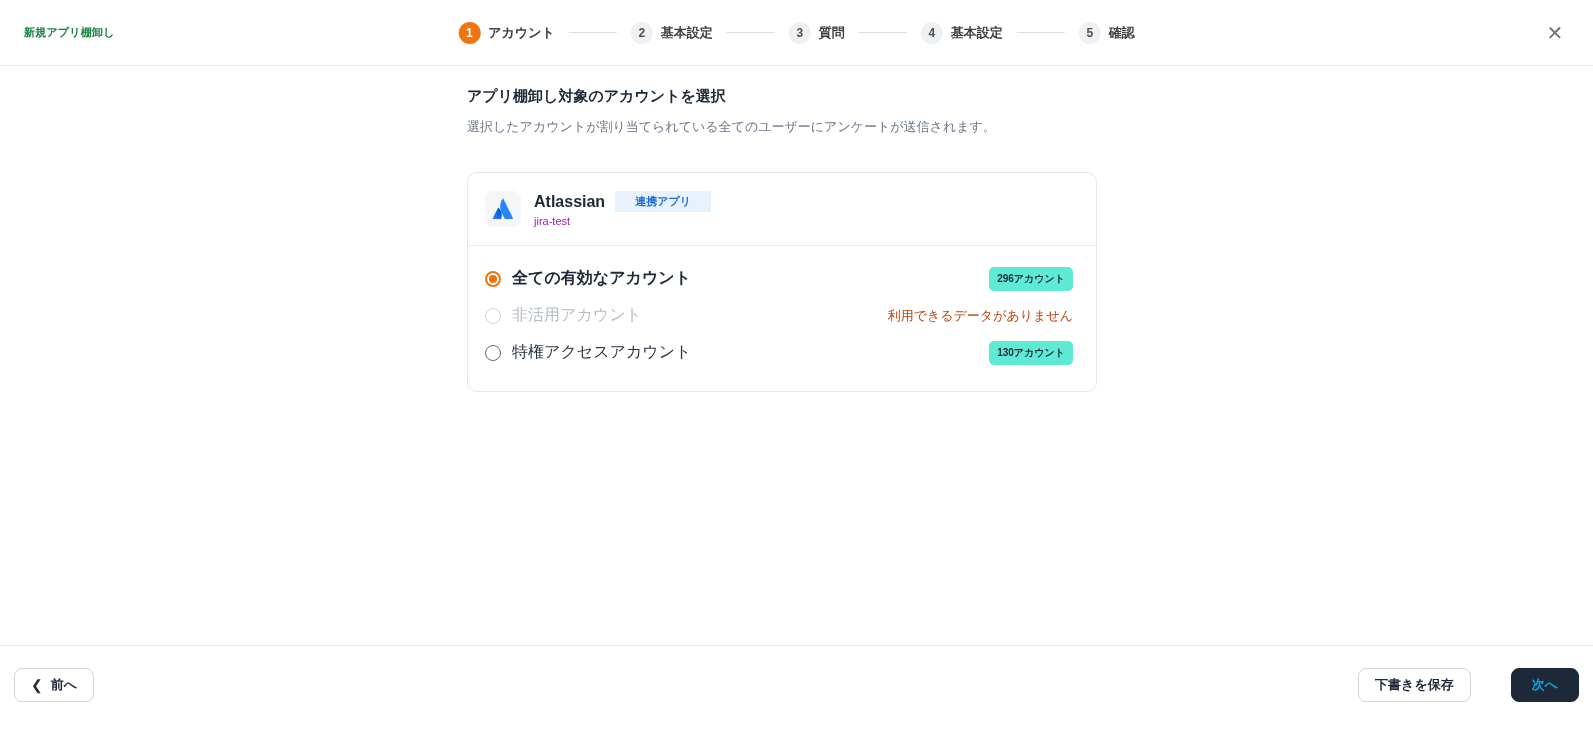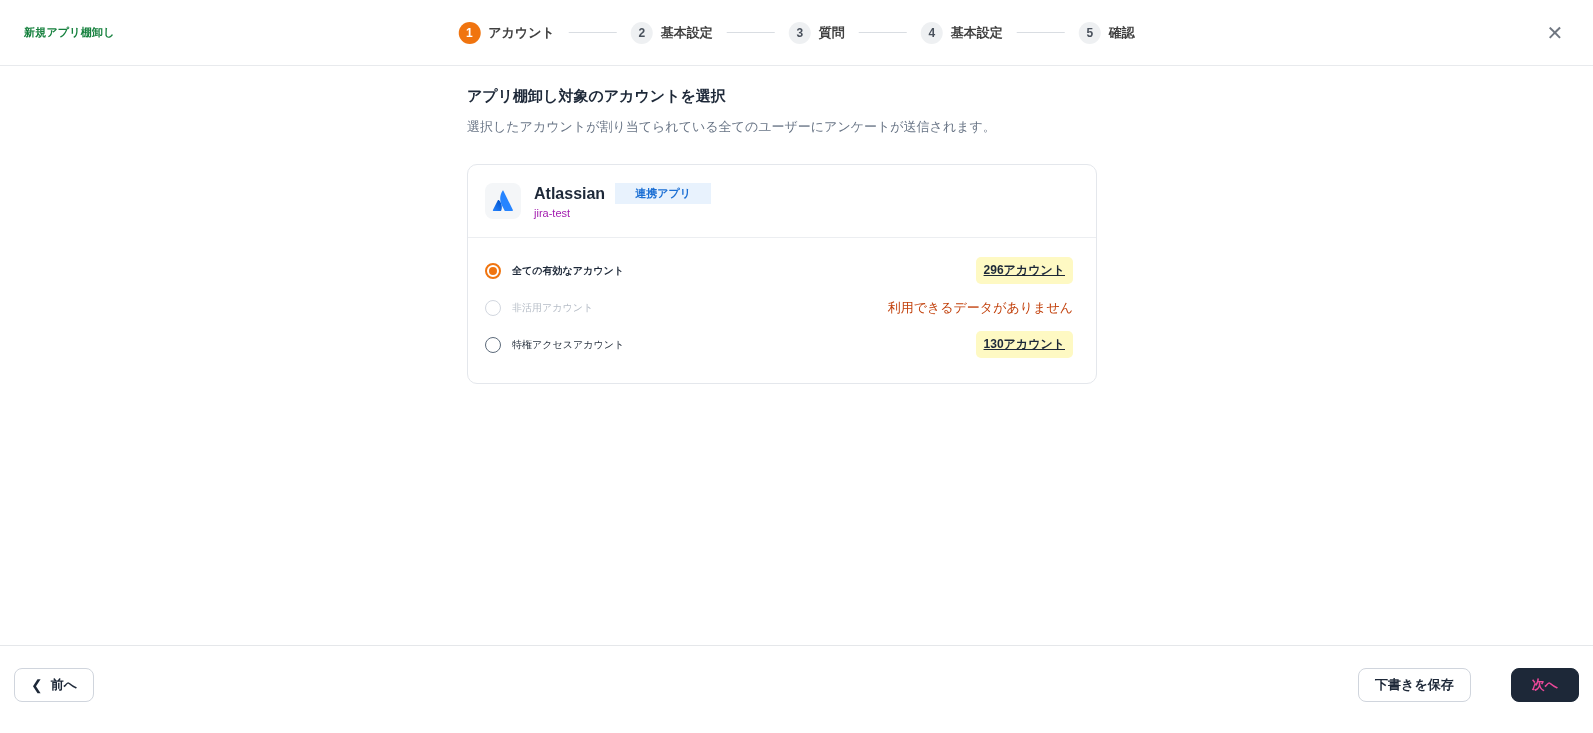--- a/index.html
+++ b/index.html
@@ -36,21 +36,21 @@
     position:absolute; right:24px; top:50%; transform:translateY(-50%);
     width:28px; height:28px; border:none; background:transparent;
     color:#6f7680; font-size:20px; line-height:1; cursor:pointer;
     display:flex; align-items:center; justify-content:center;
   }
 
   
   .main { flex:1 1 auto; background:#fff; padding-top:21px; }
   .content-col { width:630px; margin-left:467px; }
   .page-heading { font-size:15px; font-weight:700; color:#1d2838; margin-bottom:12px; }
-  .page-subheading { font-size:13px; color:#697586; margin-bottom:28px; }
+  .page-subheading { font-size:13px; color:#697586; margin-bottom:36px; }
 
   .app-card {
     width:630px; background:#fff;
     border:1px solid #e4e7ec; border-radius:10px;
   }
   .app-card-header {
     display:flex; align-items:flex-start; gap:13px;
     padding:18px 17px; border-bottom:1px solid #eceef1;
   }
   .app-logo {
@@ -75,44 +75,44 @@
     width:16px; height:16px; border-radius:50%;
     border:1.5px solid #5d6b7b; background:#fff;
     flex:0 0 16px; position:relative;
   }
   .option-row.selected .radio { border:2px solid #f0740f; }
   .option-row.selected .radio::after {
     content:""; position:absolute; inset:2px; border-radius:50%; background:#f0740f;
   }
   .option-row.disabled { cursor:default; }
   .option-row.disabled .radio { border-color:#d2d7df; }
-  .option-label { font-size:10px; color:#2a3441; margin-left:11px; }
+  .option-label { font-size:16px; color:#2a3441; margin-left:11px; }
   .option-row.selected .option-label { font-weight:700; color:#1d2838; }
   .option-row.disabled .option-label { color:#b6bdc7; }
   .option-spacer { flex:1; }
   .count-badge {
-    font-size:12px; font-weight:600; color:#1d2838;
-    background:#fef9c3; border-radius:5px; padding:5px 8px;text-decoration:underline;
+    font-size:10px; font-weight:600; color:#1d2838;
+    background:#5eead4; border-radius:5px; padding:5px 8px;
   }
   .count-note { font-size:13px; color:#c2410c; }
 
   
   .footer {
     flex:0 0 88px; border-top:1px solid #e5e7ea; background:#fff;
     display:flex; align-items:center; justify-content:space-between;
     padding:0 14px 10px 14px;
   }
   .btn {
     height:34px; border-radius:8px; font-size:13px; font-weight:700;
     font-family:inherit; cursor:pointer;
     display:inline-flex; align-items:center; justify-content:center;
     padding:0 16px;
   }
   .btn-outline { background:#fff; border:1px solid #d0d5dd; color:#1d2838; }
-  .btn-dark { background:#1d2838; border:1px solid #1d2838; color:#ec4899; padding:0 20px; }
+  .btn-dark { background:#1d2838; border:1px solid #1d2838; color:#0ea5e9; padding:0 20px; }
   .btn-back { gap:8px; }
   .chevron-left { font-size:14px; color:#1d2838; line-height:1; }
   .footer-right { display:flex; align-items:center; gap:40px; }
 </style>
 </head>
 <body>
 
 <div class="header">
   <div class="header-title">新規アプリ棚卸し</div>
 

